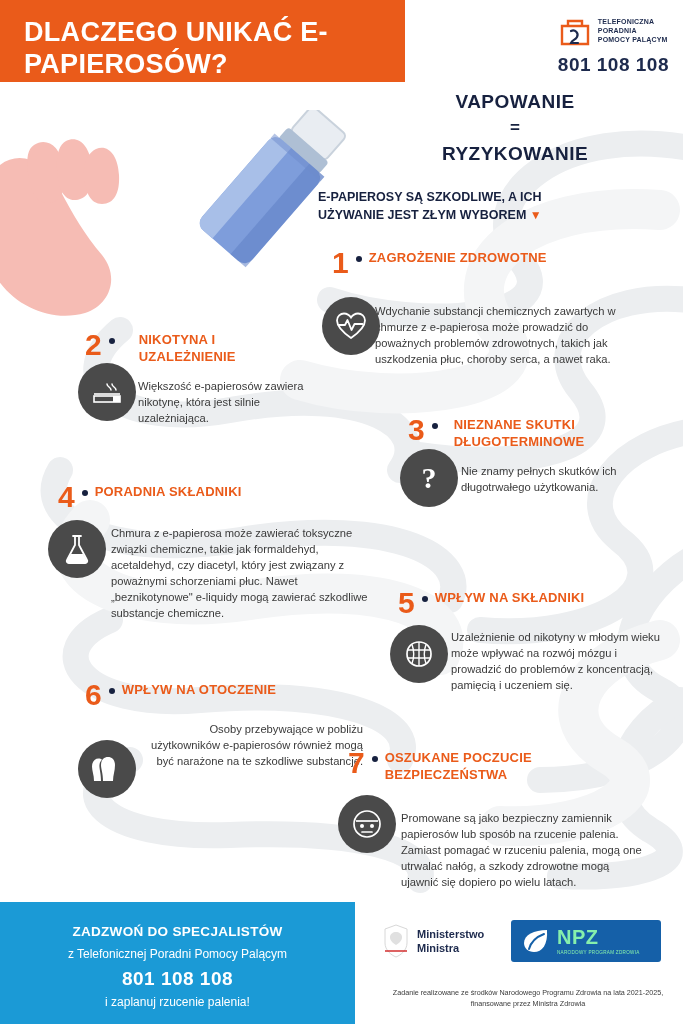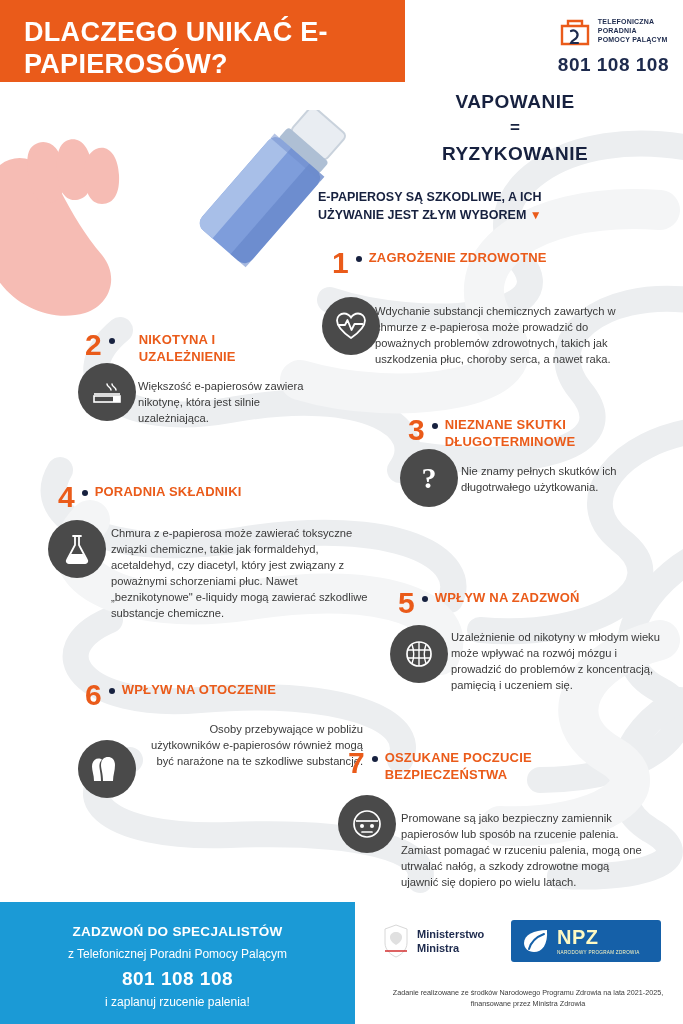--- a/index.html
+++ b/index.html
@@ -80,21 +80,21 @@
   .footer-blue .f4 { font-size: 12px; margin-top: 5px; }
 
   .footer-right {
     position: absolute; right: 0; bottom: 0; width: 328px; height: 122px;
     background: #fff; z-index: 7;
   }
   .min-logo { position: absolute; left: 28px; top: 22px; display: flex; align-items: center; gap: 8px;}
   .min-text { font-size: 11px; color: #1d2a4d; line-height: 1.3; }
   .min-text b { font-weight: bold; }
   .npz { position: absolute; right: 22px; top: 18px; width: 150px; height: 42px; background: #1560a8; border-radius: 3px; display: flex; align-items: center; gap: 7px; padding: 0 9px;}
-  .npz-txt { color: #fef9c3; }
+  .npz-txt { color: #86efac; }
   .npz-txt .big { font-size: 20px; font-weight: bold; letter-spacing: .5px; line-height: 1;}
   .npz-txt .small { font-size: 4.6px; letter-spacing: .3px; margin-top: 3px;}
   .disclaimer { position: absolute; left: 28px; bottom: 14px; width: 290px; font-size: 7.2px; color: #3a3a3a; text-align: center; line-height: 1.5; }
 </style>
 </head>
 <body>
 
 <div class="poster">
 
   <svg class="smoke" width="683" height="1024" viewBox="0 0 683 1024">
@@ -199,21 +199,21 @@
       <rect x="23" y="17" width="7" height="6" fill="#fff"></rect>
       <path d="M21,11 c0,-3 -4,-3 -4,-6" stroke="#fff" stroke-width="1.5" fill="none" stroke-linecap="round"></path>
       <path d="M26,11 c0,-3 -4,-3 -4,-6" stroke="#fff" stroke-width="1.5" fill="none" stroke-linecap="round"></path>
     </svg>
   </div>
 
   <div class="item" style="left:408px; top:415px; width:250px;">
     <div class="item-head">
       <div class="num">3</div>
       <div class="dot"></div>
-      <div class="ttl" style="width:180px;">NIEZNANE SKUTKI DŁUGOTERMINOWE</div>
+      <div class="ttl" style="width:180px;margin-left:9px;">NIEZNANE SKUTKI DŁUGOTERMINOWE</div>
     </div>
     <div class="body-txt" style="margin-top:14px; margin-left:53px; width:200px;">Nie znamy pełnych skutków ich długotrwałego użytkowania.</div>
   </div>
   <div class="circle-icon" style="left:400px; top:449px;">
     <span class="qmark">?</span>
   </div>
 
   <div class="item" style="left:58px; top:482px; width:330px;">
     <div class="item-head">
       <div class="num">4</div>
@@ -226,21 +226,21 @@
     <svg width="28" height="32" viewBox="0 0 28 32">
       <path d="M10,3 h8 M12,3 v9 L4,27 a2,2 0 0 0 1.8,3 h16.4 a2,2 0 0 0 1.8,-3 L16,12 V3" fill="none" stroke="#fff" stroke-width="1.8" stroke-linejoin="round" stroke-linecap="round"></path>
       <path d="M8,21 h12 l3.8,6 a2,2 0 0 1 -1.8,3 h-16 a2,2 0 0 1 -1.8,-3 Z" fill="#fff"></path>
     </svg>
   </div>
 
   <div class="item" style="left:398px; top:588px; width:265px;">
     <div class="item-head">
       <div class="num">5</div>
       <div class="dot"></div>
-      <div class="ttl">WPŁYW NA ZADZWOŃ</div>
+      <div class="ttl">WPŁYW NA SKŁADNIKI</div>
     </div>
     <div class="body-txt" style="margin-top:12px; margin-left:53px; width:210px;">Uzależnienie od nikotyny w młodym wieku może wpływać na rozwój mózgu i prowadzić do problemów z koncentracją, pamięcią i uczeniem się.</div>
   </div>
   <div class="circle-icon" style="left:390px; top:625px;">
     <svg width="30" height="30" viewBox="0 0 30 30">
       <path d="M15,3 C8,3 3,8 3,15 C3,22 8,27 15,27 C22,27 27,22 27,15 C27,8 22,3 15,3 Z" fill="none" stroke="#fff" stroke-width="1.7"></path>
       <path d="M15,3 V27 M8,5.5 C10,11 10,19 8,24.5 M22,5.5 C20,11 20,19 22,24.5 M3.6,11 H26.4 M3.6,19 H26.4" fill="none" stroke="#fff" stroke-width="1.4"></path>
     </svg>
   </div>
 

